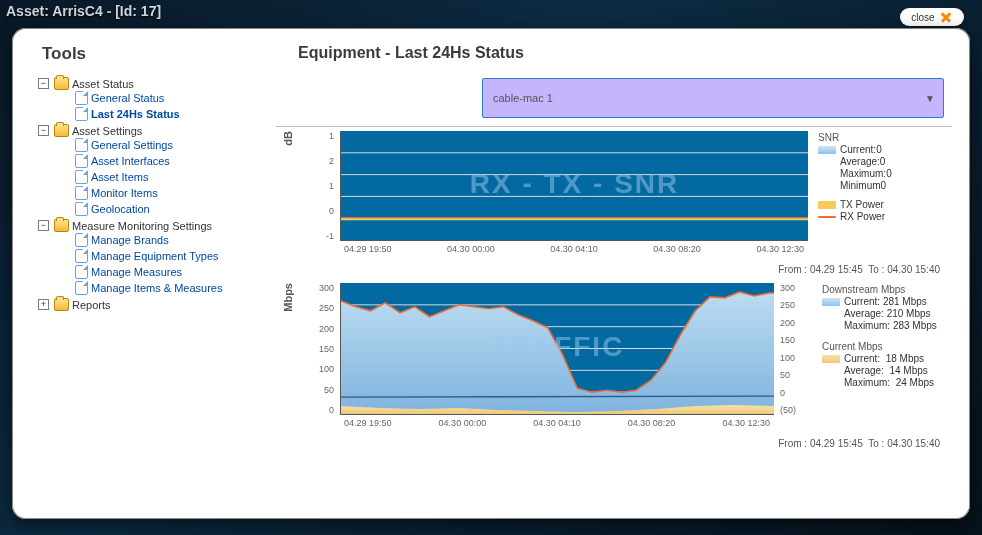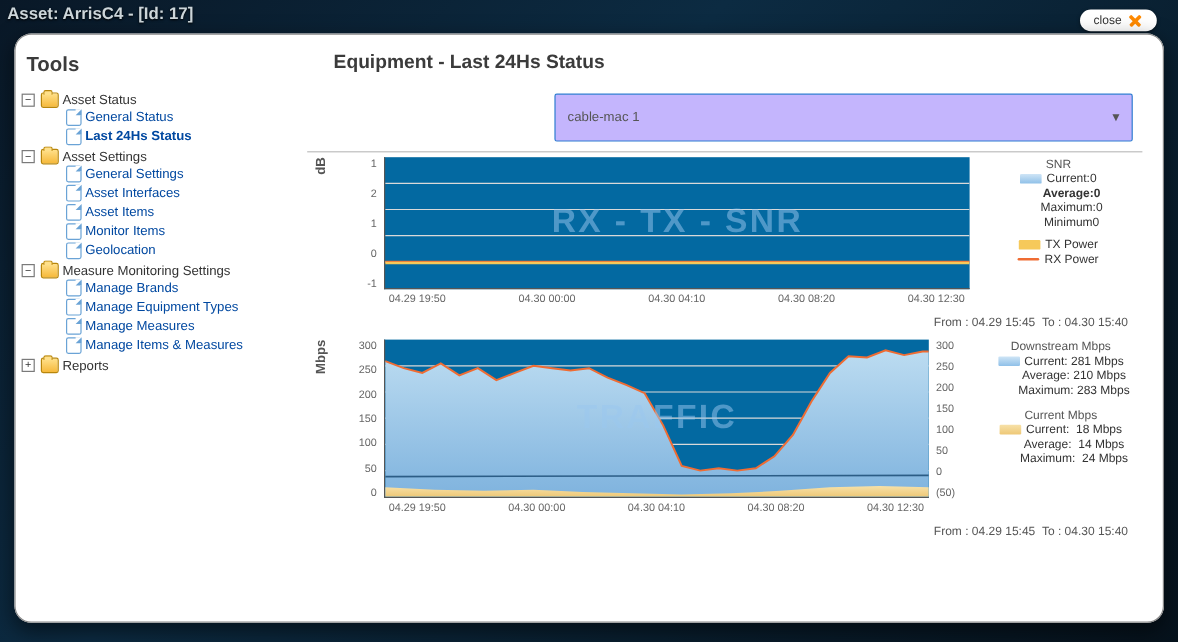--- a/index.html
+++ b/index.html
@@ -6,21 +6,21 @@
   html, body { width: 982px; height: 535px; font-family: Verdana, Arial, sans-serif; font-size: 11px; background: #0a1520; overflow: hidden; }
   .bg { position: absolute; inset: 0; background: linear-gradient(135deg,#091827 0%,#0c2b42 40%,#06121c 100%); }
   .bg-title { position: absolute; top: 3px; left: 6px; color: #cdd6da; font-size: 14px; font-weight: bold; text-shadow: 0 1px 2px #000; }
   .close-btn { position: absolute; top: 8px; right: 18px; width: 64px; height: 18px; background: #fff; border-radius: 10px; box-shadow: 0 1px 3px rgba(0,0,0,.5); display: flex; align-items: center; justify-content: center; gap: 4px; cursor: pointer; }
   .close-btn span { font-size: 10px; color: #333; }
   .close-x { width: 14px; height: 14px; position: relative; }
   .close-x::before, .close-x::after { content:""; position:absolute; left:1px; top:6px; width:12px; height:2.5px; background:#ff8a00; border-radius:1px; }
   .close-x::before { transform: rotate(45deg); }
   .close-x::after  { transform: rotate(-45deg); }
 
-  .panel { position: absolute; top: 28px; left: 12px; right: 12px; bottom: 16px; background: #fff; border-radius: 14px; box-shadow: 0 6px 18px rgba(0,0,0,.55), inset 0 0 0 1px #888; padding: 16px 18px 18px 6px; display: flex; gap: 8px; }
+  .panel { position: absolute; top: 28px; left: 12px; right: 12px; bottom: 16px; background: #fff; border-radius: 14px; box-shadow: 0 6px 18px rgba(0,0,0,.55), inset 0 0 0 1px #888; padding: 16px 18px 18px 26px; display: flex; gap: 8px; }
   .sidebar { width: 226px; flex-shrink: 0; }
   .sidebar h2 { font-size: 17px; font-weight: bold; color: #3b3b3b; margin-bottom: 12px; padding-left: 4px; }
   .page-title { font-size: 16px; font-weight: bold; color: #3b3b3b; margin-bottom: 16px; text-align: left; padding-left: 26px; }
   .main { flex: 1; min-width: 0; }
 
   
   .tree { font-size: 11px; color: #333; }
   .tree ul { list-style: none; padding-left: 0; }
   .tree li { position: relative; padding: 1px 0 1px 0; white-space: nowrap; }
   .tree .row { display: flex; align-items: center; gap: 3px; }
@@ -43,21 +43,21 @@
   .chart-area { background:#fff; border-top:1px solid #bdbdbd; margin-left: 4px; padding: 4px 6px 4px 6px; }
 
   .chart-block { display:flex; align-items:flex-start; gap:6px; margin-bottom:8px; }
   .ylabel { width:18px; writing-mode: vertical-rl; transform: rotate(180deg); text-align:center; color:#555; font-size:11px; font-weight:bold; }
   .yaxis { width:28px; display:flex; flex-direction:column; align-items:flex-end; color:#666; font-size:9px; }
   .yaxis-right { width:32px; display:flex; flex-direction:column; align-items:flex-start; color:#666; font-size:9px; }
   .plot { position:relative; flex:1; border-left:1px solid #555; border-bottom:1px solid #555; background:#0369a1; }
   .plot .grid line{ stroke:#d9d9d9; stroke-width:1; }
   .watermark { position:absolute; left:50%; top:50%; transform:translate(-50%,-55%); font-size:28px; font-weight:bold; color:#9bc8ef; letter-spacing:2px; opacity:.5; pointer-events:none; }
   .xaxis { display:flex; color:#666; font-size:9px; margin-top:3px; justify-content:space-between; padding:0 4px; }
-  .legend { width:132px; font-size:10px; color:#333; padding-left:4px;text-align:center; }
+  .legend { width:132px; font-size:10px; color:#333; padding-left:4px; }
   .legend .title{ color:#555; }
   .swatch{ display:inline-block; width:18px; height:8px; vertical-align:middle; margin-right:4px; border-radius:1px; }
   .sw-blue{ background: linear-gradient(#cfe5f6,#8fc0e8); }
   .sw-yellow{ background:#f6c95a; }
   .legend .row{ margin:1px 0; }
   .timerange { text-align:right; color:#555; font-size:10px; padding:2px 6px 8px 0; }
 </style>
 </head>
 <body>
 
@@ -228,21 +228,21 @@
             <span>04.29 19:50</span>
             <span>04.30 00:00</span>
             <span>04.30 04:10</span>
             <span>04.30 08:20</span>
             <span>04.30 12:30</span>
           </div>
         </div>
         <div class="legend">
           <div class="row title">SNR</div>
           <div class="row"><span class="swatch sw-blue"></span>Current:<span>0</span></div>
-          <div class="row" style="padding-left:22px;font-weight:bold;">Average:<span>0</span></div>
+          <div class="row" style="padding-left:22px;">Average:<span>0</span></div>
           <div class="row" style="padding-left:22px;">Maximum:<span>0</span></div>
           <div class="row" style="padding-left:22px;">Minimum<span>0</span></div>
           <div class="row" style="margin-top:8px;"><span class="swatch sw-yellow"></span><span>TX Power</span></div>
           <div class="row"><span class="swatch" style="background:#ef6c33;height:2px;"></span><span>RX Power</span></div>
         </div>
       </div>
       <div class="timerange">
         <span>From :</span> <span>04.29 15:45</span>&nbsp;&nbsp;<span>To :</span> <span>04.30 15:40</span>
       </div>
 

